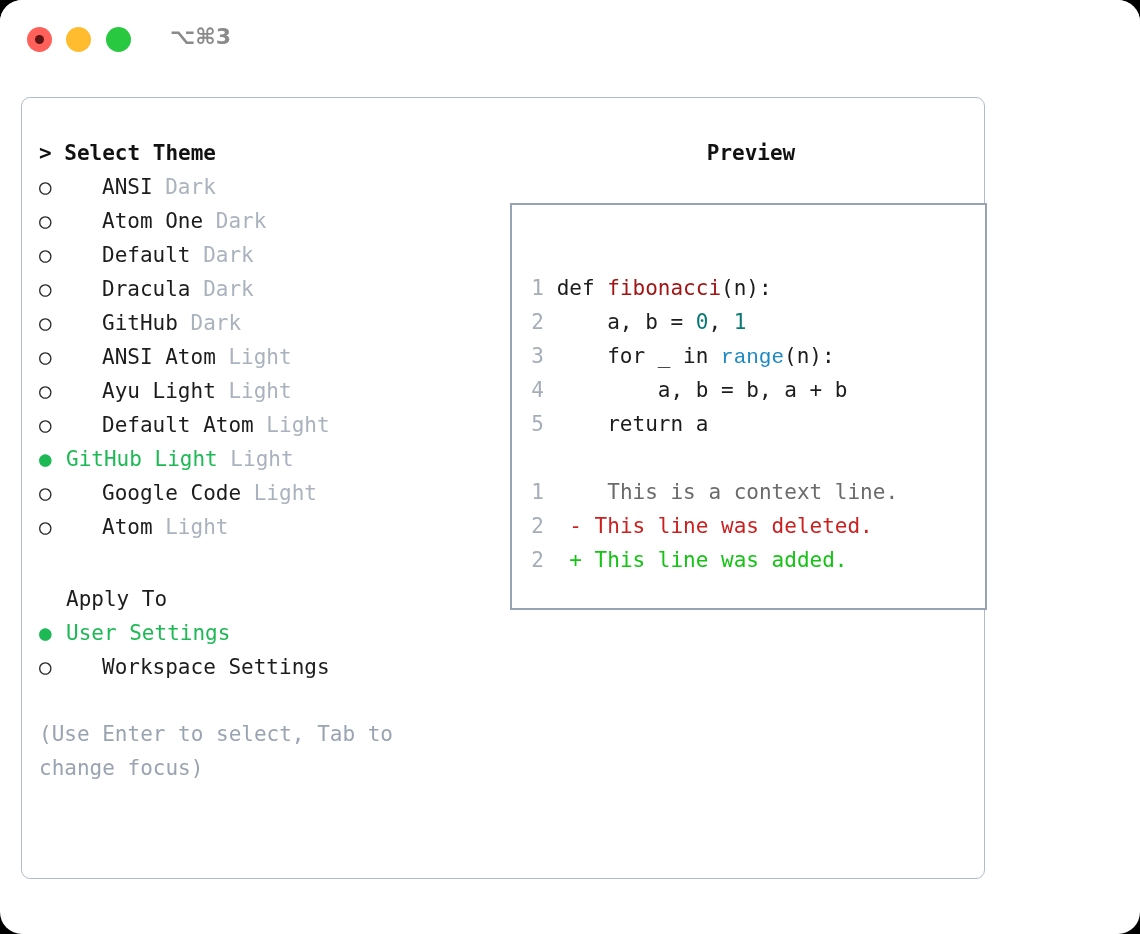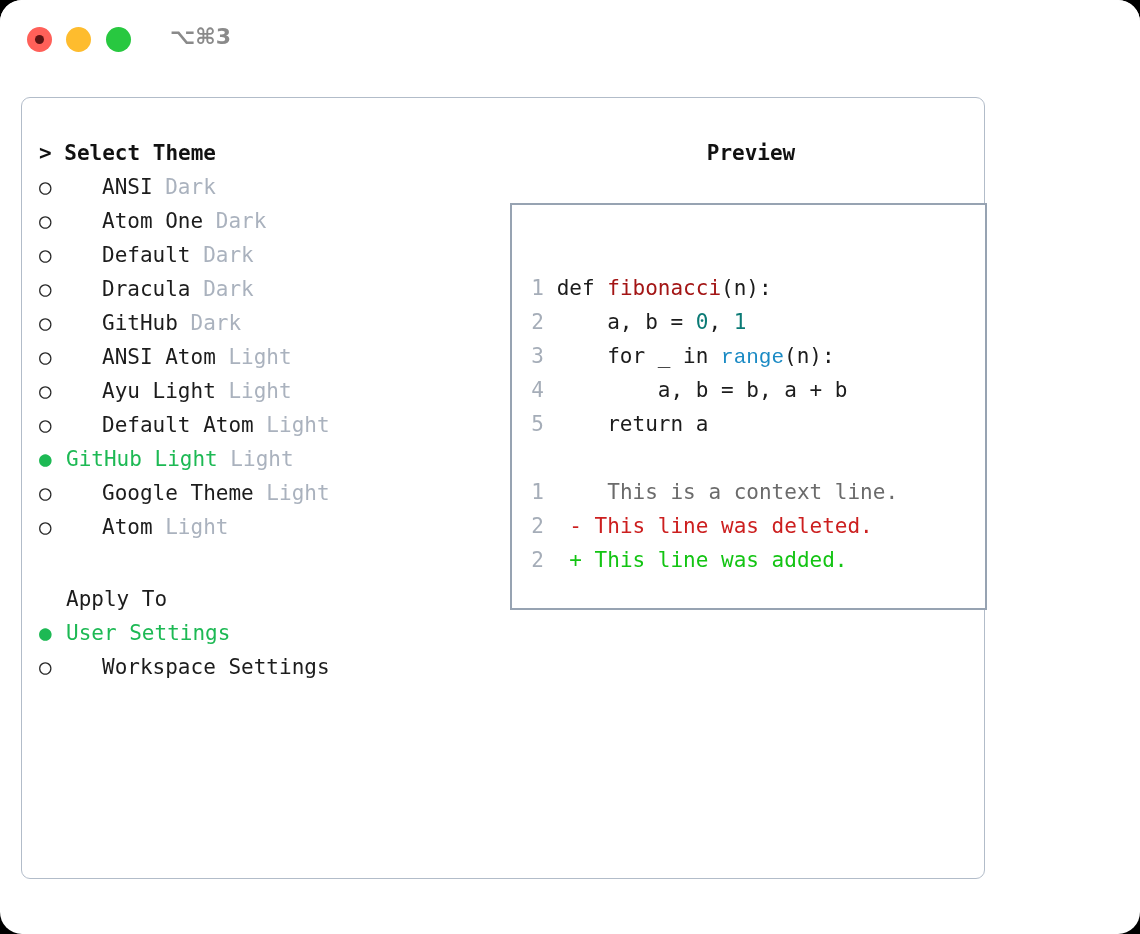--- a/index.html
+++ b/index.html
@@ -167,32 +167,33 @@
       <div id="theme-list">
           <div class="row"><span class="marker bullet-off">○</span><span class="label-off">ANSI</span><span class="variant"> Dark</span></div>
           <div class="row"><span class="marker bullet-off">○</span><span class="label-off">Atom One</span><span class="variant"> Dark</span></div>
           <div class="row"><span class="marker bullet-off">○</span><span class="label-off">Default</span><span class="variant"> Dark</span></div>
           <div class="row"><span class="marker bullet-off">○</span><span class="label-off">Dracula</span><span class="variant"> Dark</span></div>
           <div class="row"><span class="marker bullet-off">○</span><span class="label-off">GitHub</span><span class="variant"> Dark</span></div>
           <div class="row"><span class="marker bullet-off">○</span><span class="label-off">ANSI Atom</span><span class="variant"> Light</span></div>
           <div class="row"><span class="marker bullet-off">○</span><span class="label-off">Ayu Light</span><span class="variant"> Light</span></div>
           <div class="row"><span class="marker bullet-off">○</span><span class="label-off">Default Atom</span><span class="variant"> Light</span></div>
           <div class="row"><span class="marker bullet-on">●</span><span class="label-sel">GitHub Light</span><span class="variant"> Light</span></div>
-          <div class="row"><span class="marker bullet-off">○</span><span class="label-off">Google Theme</span><span class="variant"> Light</span></div>
+          <div class="row"><span class="marker bullet-off">○</span><span class="label-off">Google Code</span><span class="variant"> Light</span></div>
           <div class="row"><span class="marker bullet-off">○</span><span class="label-off">Atom</span><span class="variant"> Light</span></div>
         </div>
 
       <div class="row" id="apply-to-header">
         <span class="marker blank">○</span><span>Apply To</span>
       </div>
       <div id="apply-to-list">
           <div class="row"><span class="marker bullet-on">●</span><span class="label-sel">User Settings</span></div>
           <div class="row"><span class="marker bullet-off">○</span><span class="label-off">Workspace Settings</span></div>
         </div>
 
+      <div id="hint">(Use Enter to select, Tab to change focus)</div>
     </div>
 
     <div id="right-col">
       <div id="preview-title">Preview</div>
       <div id="preview-box">
         <div id="code"><div class="code-line"><span class="ln">1</span> <span class="ctext">def </span><span class="tok-fn">fibonacci</span><span class="ctext">(n):</span></div><div class="code-line"><span class="ln">2</span> <span class="ctext">    a, b = </span><span class="tok-num">0</span><span class="ctext">, </span><span class="tok-num">1</span></div><div class="code-line"><span class="ln">3</span> <span class="ctext">    for _ in </span><span class="tok-bi">range</span><span class="ctext">(n):</span></div><div class="code-line"><span class="ln">4</span> <span class="ctext">        a, b = b, a + b</span></div><div class="code-line"><span class="ln">5</span> <span class="ctext">    return a</span></div><div class="spacer-line"></div><div class="code-line"><span class="ln">1</span>  <span class="diff-ctx"> </span><span class="diff-ctx">  This is a context line.</span></div><div class="code-line"><span class="ln">2</span>  <span class="diff-del">-</span><span class="diff-del"> This line was deleted.</span></div><div class="code-line"><span class="ln">2</span>  <span class="diff-add">+</span><span class="diff-add"> This line was added.</span></div></div>
       </div>
     </div>
 
   </div>

